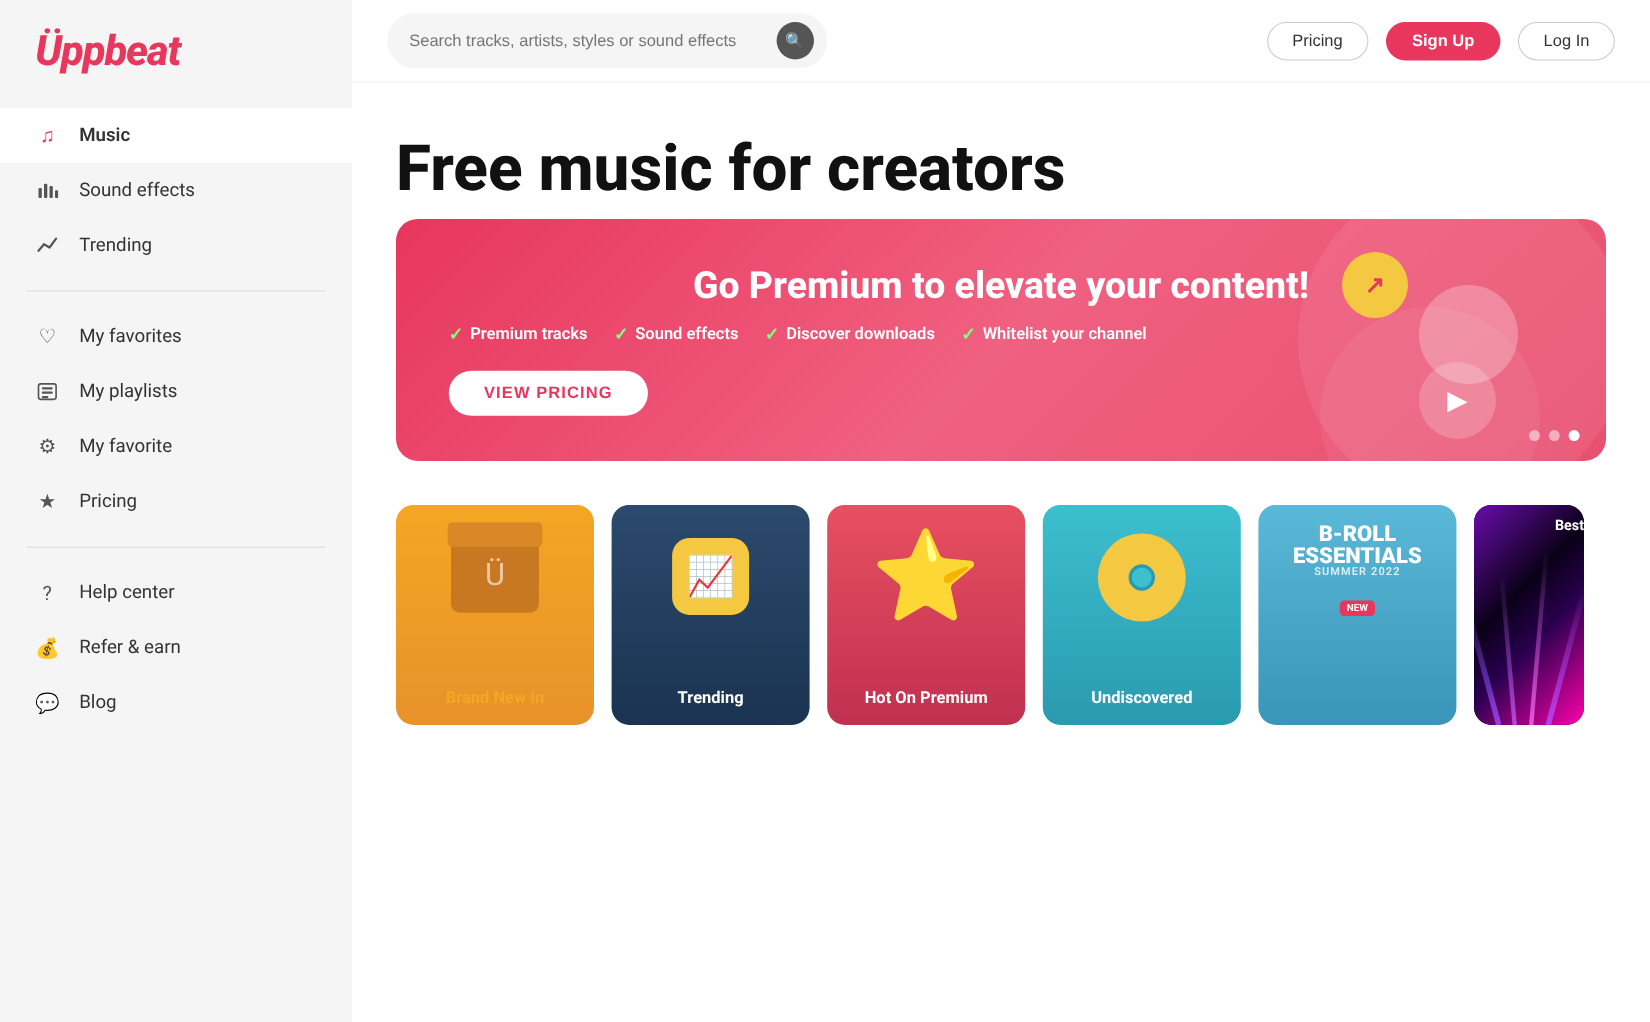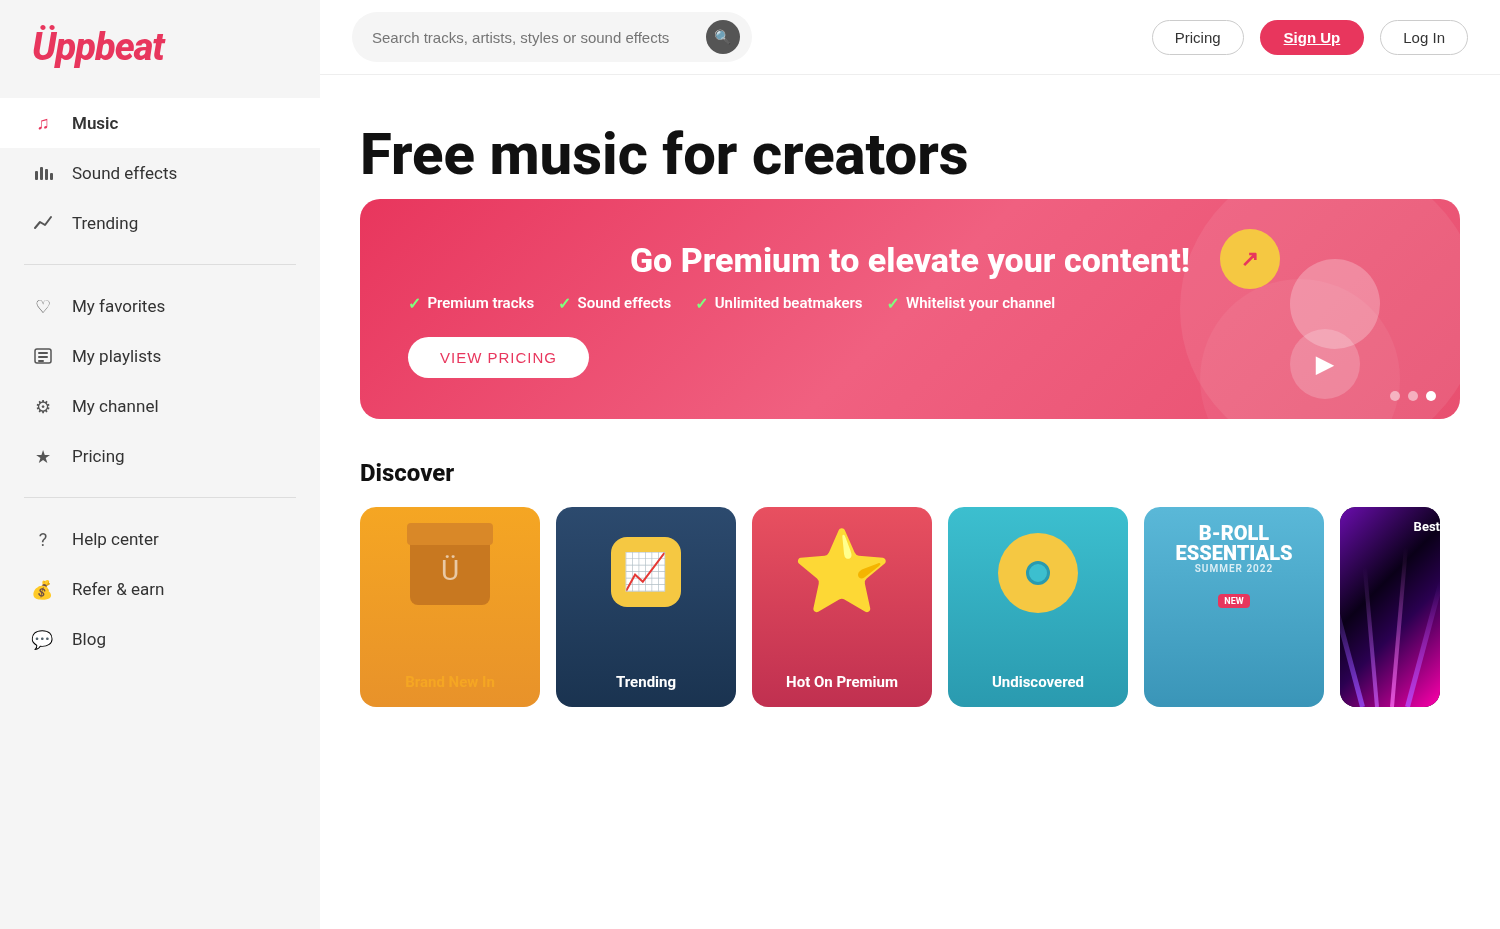--- a/index.html
+++ b/index.html
@@ -126,21 +126,20 @@
     }
     .btn-signup {
       padding: 9px 24px;
       background: #e8365d;
       border: none;
       border-radius: 20px;
       color: white;
       font-size: 15px;
       font-weight: 600;
       cursor: pointer;
-      text-decoration: underline;
     }
     .btn-login {
       padding: 8px 22px;
       border: 1.5px solid #ccc;
       border-radius: 20px;
       background: white;
       font-size: 15px;
       cursor: pointer;
       color: #333;
     }
@@ -219,21 +218,21 @@
       font-weight: 600;
       display: flex;
       align-items: center;
       gap: 6px;
     }
     .banner-feature .check { color: #7fff7f; font-size: 16px; }
     .btn-view-pricing {
       display: inline-block;
       background: white;
       color: #e8365d;
-      font-weight: 400;
+      font-weight: 700;
       font-size: 15px;
       letter-spacing: 1px;
       padding: 12px 32px;
       border-radius: 30px;
       cursor: pointer;
       border: none;
       width: fit-content;
     }
     .banner-dots {
       position: absolute;
@@ -510,21 +509,21 @@
           <rect x="2" y="3" width="16" height="14" rx="2" stroke="#555" stroke-width="1.5" fill="none"></rect>
           <rect x="5" y="6" width="10" height="2" rx="1" fill="#555"></rect>
           <rect x="5" y="10" width="10" height="2" rx="1" fill="#555"></rect>
           <rect x="5" y="14" width="6" height="2" rx="1" fill="#555"></rect>
         </svg>
       </span>
       <span class="nav-label">My playlists</span>
     </div>
     <div class="nav-item">
       <span class="nav-icon">⚙</span>
-      <span class="nav-label">My channel</span>
+      <span class="nav-label">My favorite</span>
     </div>
     <div class="nav-item">
       <span class="nav-icon">★</span>
       <span class="nav-label">Pricing</span>
     </div>
   </div>
 
   <div class="sidebar-divider"></div>
 
   <div class="nav-section">
@@ -571,37 +570,36 @@
         <span class="banner-feature">
           <span class="check">✓</span>
           <span>Premium tracks</span>
         </span>
         <span class="banner-feature">
           <span class="check">✓</span>
           <span>Sound effects</span>
         </span>
         <span class="banner-feature">
           <span class="check">✓</span>
-          <span>Unlimited beatmakers</span>
+          <span>Discover downloads</span>
         </span>
         <span class="banner-feature">
           <span class="check">✓</span>
           <span>Whitelist your channel</span>
         </span>
       </div>
       <button class="btn-view-pricing">VIEW PRICING</button>
 
       <div class="banner-dots">
         <div class="dot"></div>
         <div class="dot"></div>
         <div class="dot active"></div>
       </div>
     </div>
 
-    <div class="discover-title">Discover</div>
     <div class="discover-cards">
 
       <div class="discover-card card-brand-new">
         <div class="box-icon"></div>
         <span class="card-label orange">Brand New In</span>
       </div>
 
       <div class="discover-card card-trending">
         <div class="trend-icon">📈</div>
         <span class="card-label">Trending</span>

